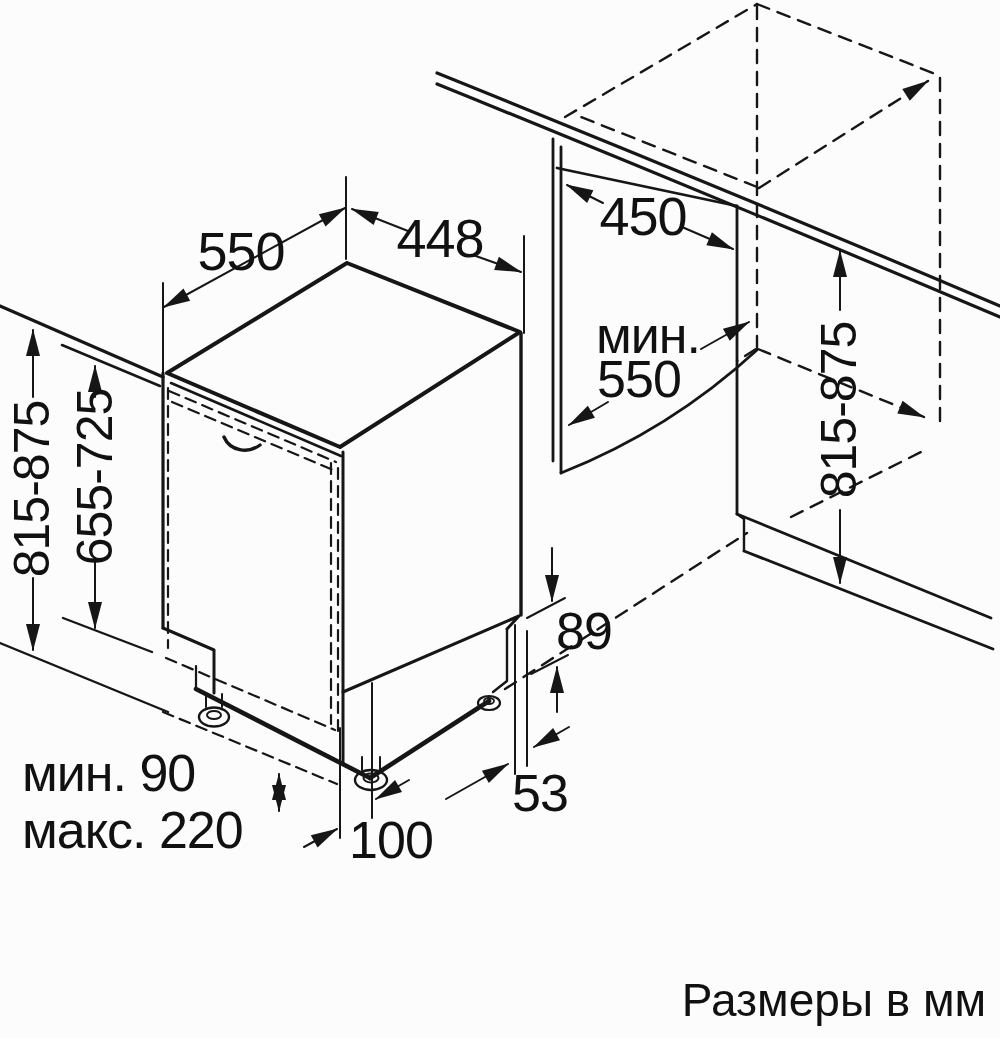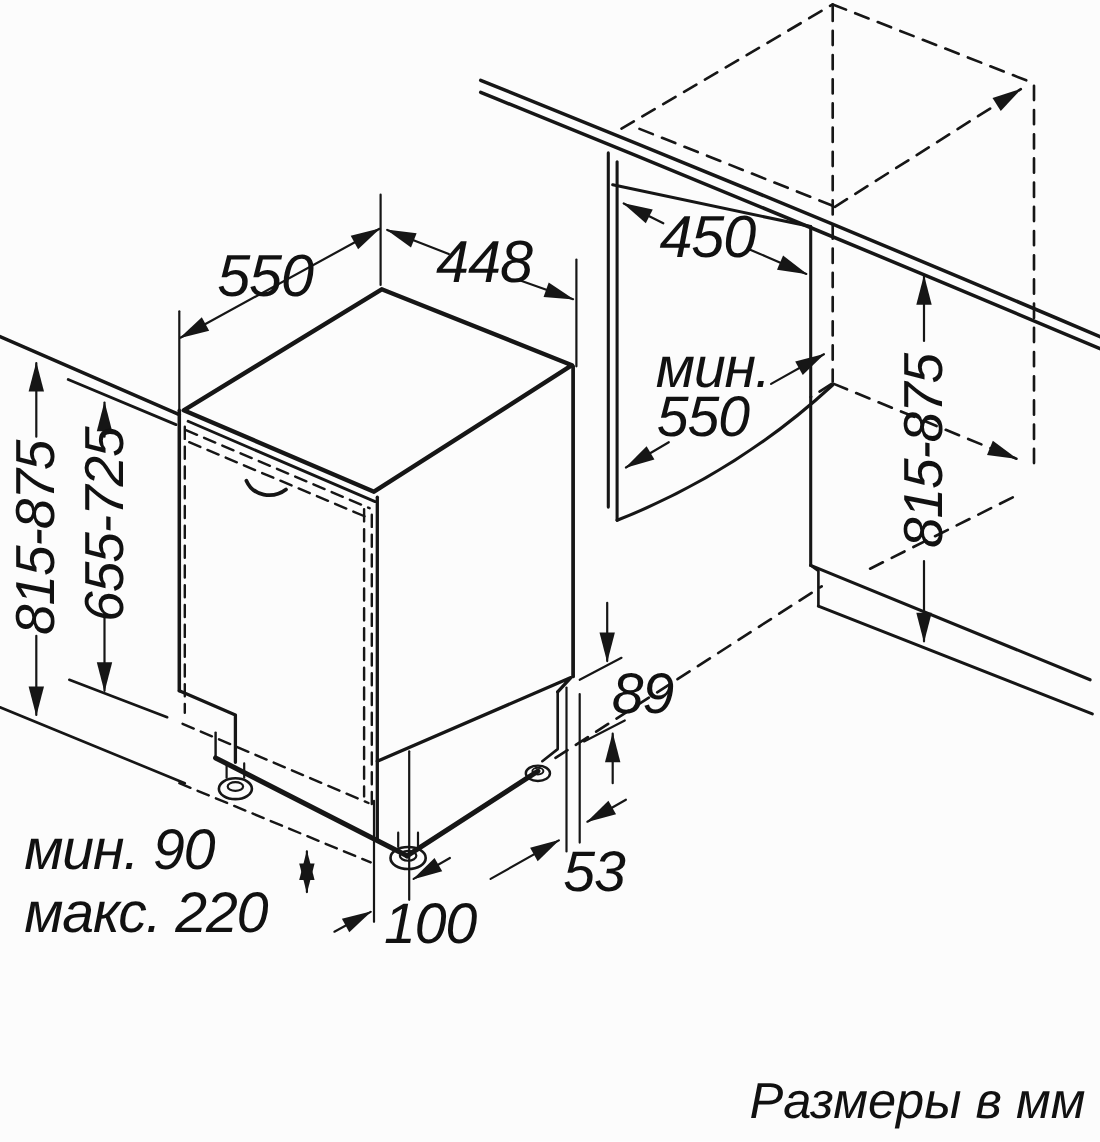--- a/index.html
+++ b/index.html
@@ -1,16 +1,16 @@
 <!DOCTYPE html>
 <html><head>
 <meta charset="utf-8">
 <style>
   html,body{margin:0;padding:0;background:#ffffff;}
-  .stage{width:1000px;height:1038px;background:#fcfcfc;position:relative;overflow:hidden;font-style:italic;}
+  .stage{width:1000px;height:1038px;background:#fcfcfc;position:relative;overflow:hidden;}
   svg{display:block;}
   .ln{stroke:#161616;fill:none;stroke-linecap:round;stroke-linejoin:round;}
   .dash{stroke-dasharray:13 9;}
   .dash2{stroke-dasharray:11 7;}
   text{font-family:"Liberation Sans","DejaVu Sans",sans-serif;fill:#111;letter-spacing:-1px;}
   .dim{font-size:54px;}
   .dimS{font-size:52px;}
   .rot{font-size:50px;}
   .foot{font-size:46px;letter-spacing:0;}
 </style>

